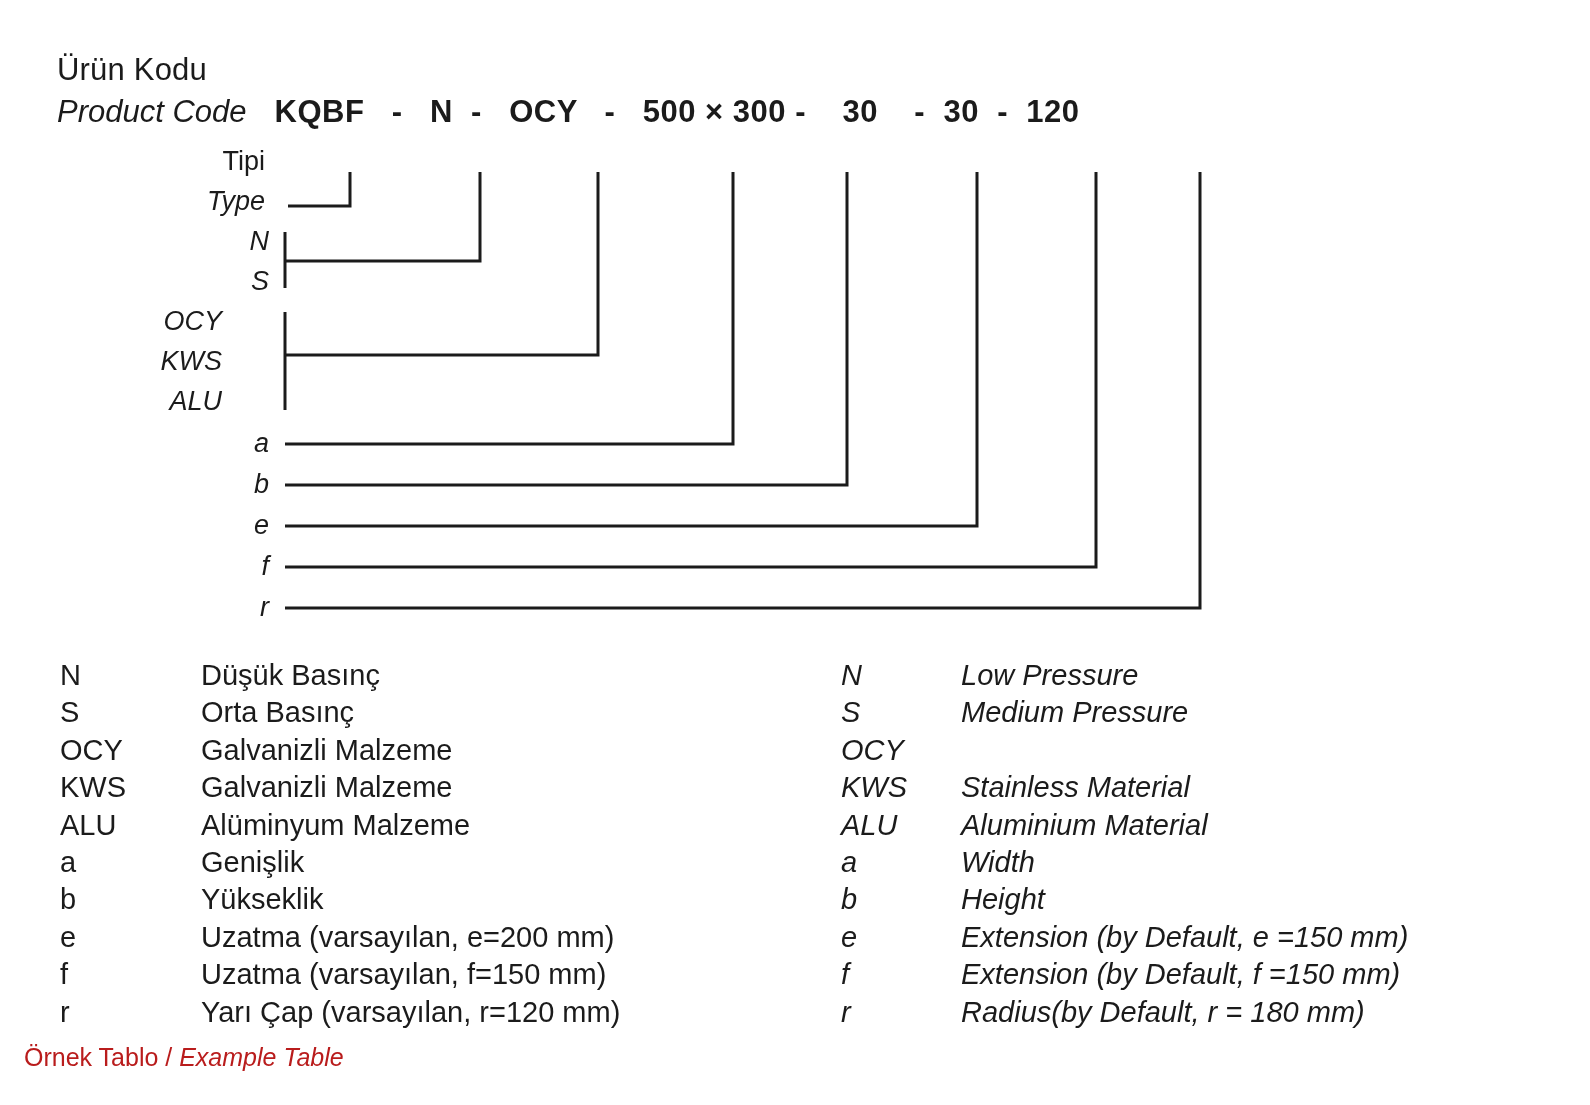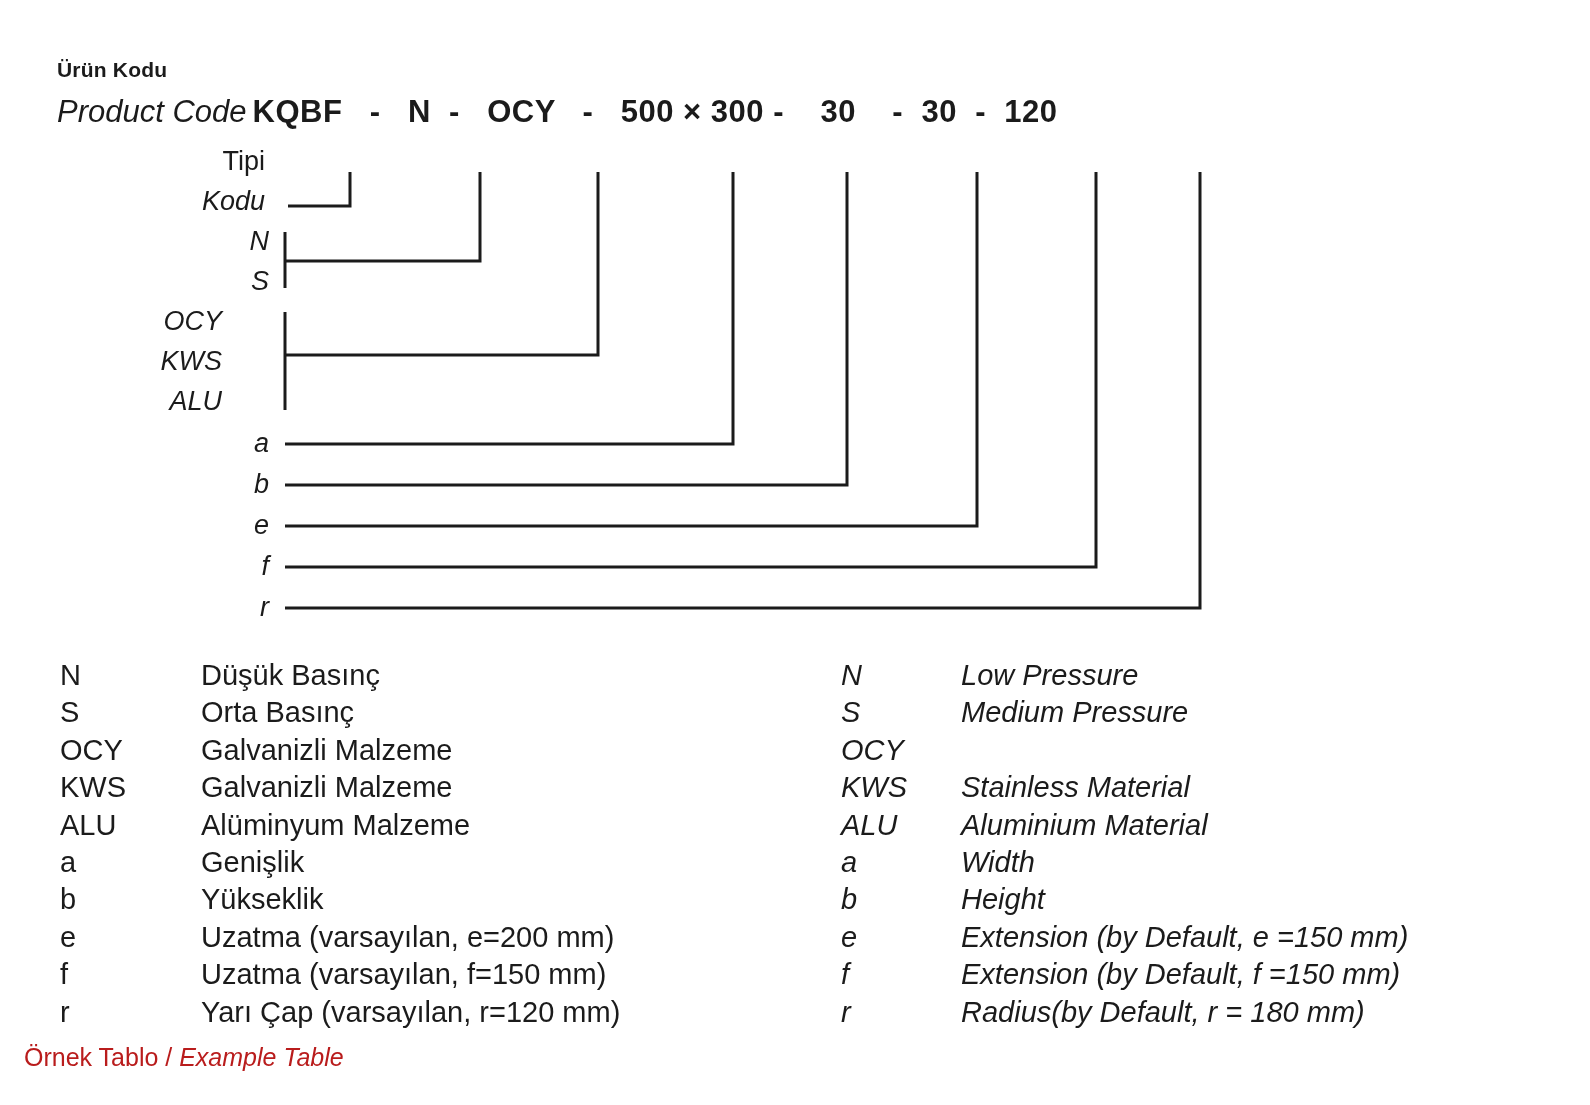--- a/index.html
+++ b/index.html
@@ -14,33 +14,33 @@
     font-family: "Liberation Sans", sans-serif;
     color: #1b1b1b;
     overflow: hidden;
   }
 
   .abs { position: absolute; }
 
   
   #header-block { left: 57px; top: 50px; }
   .hdr-line1 {
-    font-size: 21px;
+    font-size: 31px;
     line-height: 40px;
     letter-spacing: .2px;
     white-space: nowrap;
-    font-weight: bold;
   }
   .hdr-line2 {
     font-size: 31px;
     line-height: 44px;
     font-style: italic;
     white-space: nowrap;
     display: flex;
     align-items: flex-end;
+    gap: 22px;
   }
   .code-string {
     font-style: normal;
     font-weight: bold;
     font-size: 31px;
     letter-spacing: .5px;
     margin-left: 6px;
     white-space: pre;
   }
 
@@ -106,21 +106,21 @@
 
 <div class="abs" id="header-block">
   <div class="hdr-line1">Ürün Kodu</div>
   <div class="hdr-line2">
     <span>Product Code</span>
     <span class="code-string">KQBF   -   N  -   OCY   -   500 × 300 -    30    -  30  -  120</span>
   </div>
 </div>
 
 <div class="lead-label upr" style="left:60px;  top:148px; width:205px;">Tipi</div>
-<div class="lead-label ital" style="left:60px;  top:188px; width:205px;">Kodu</div>
+<div class="lead-label ital" style="left:60px;  top:188px; width:205px;">Type</div>
 
 <div class="lead-label ital" style="left:60px;  top:228px; width:209px;">N</div>
 <div class="lead-label ital" style="left:60px;  top:268px; width:209px;">S</div>
 
 <div class="lead-label ital" style="left:60px;  top:308px; width:162px;">OCY</div>
 <div class="lead-label ital" style="left:60px;  top:348px; width:162px;">KWS</div>
 <div class="lead-label ital" style="left:60px;  top:388px; width:162px;">ALU</div>
 
 <div class="lead-label ital" style="left:60px;  top:430px; width:209px;">a</div>
 <div class="lead-label ital" style="left:60px;  top:471px; width:209px;">b</div>

